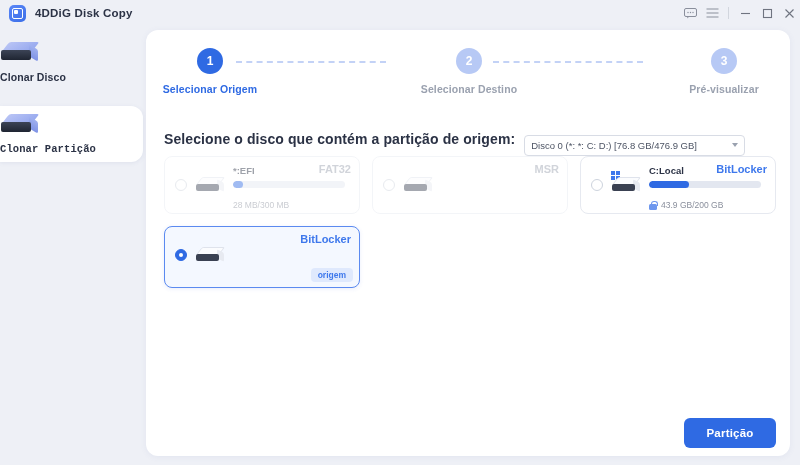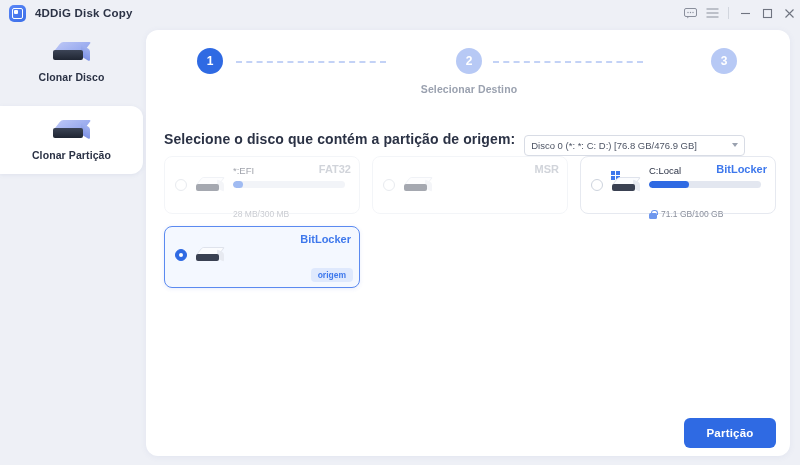--- a/index.html
+++ b/index.html
@@ -21,25 +21,25 @@
   .apptitle{margin-left:9px;font-size:11.5px;font-weight:bold;color:#2b3245;letter-spacing:.2px;}
 
   .tb-right{position:absolute;right:0;top:0;height:26px;display:flex;align-items:center;}
   .tb-btn{width:22px;height:22px;display:flex;align-items:center;justify-content:center;color:#8a8f9c;}
   .tb-sep{width:1px;height:12px;background:#d2d6de;margin:0 5px;}
   .tb-btn svg{display:block;}
 
   
   .sidebar{position:absolute;left:0;top:26px;width:143px;height:439px;}
   .side-item{position:relative;width:143px;height:64px;display:flex;flex-direction:column;
-             align-items:center;justify-content:center;box-sizing:border-box;}
+             justify-content:center;box-sizing:border-box;}
   .side-item.selected{background:#ffffff;border-top-right-radius:12px;border-bottom-right-radius:12px;
                       box-shadow:0 1px 4px rgba(90,105,160,.10);}
   #side-disco{top:4px;}
-  #side-particao{top:16px;height:68px;}
+  #side-particao{top:16px;height:56px;font-family:Liberation Mono, monospace;}
   .side-label{font-size:10.5px;font-weight:bold;color:#2b3245;margin-top:8px;letter-spacing:.1px;}
   .drive3d{width:40px;height:22px;position:relative;}
   .drive3d .top{position:absolute;left:5px;top:1px;width:30px;height:11px;
                 background:linear-gradient(135deg,#b9c4f5,#93a6ee);
                 transform:skewX(-38deg);border-radius:2px;}
   .drive3d .body{position:absolute;left:1px;top:9px;width:30px;height:10px;
                  background:linear-gradient(180deg,#3c4456,#1f2532);border-radius:2px;}
   .drive3d .side{position:absolute;left:29px;top:6px;width:9px;height:12px;
                  background:linear-gradient(180deg,#9fb0ef,#7f93e6);
                  transform:skewY(30deg);border-radius:2px;}
@@ -91,24 +91,24 @@
   .radio.on{border:1.3px solid #2f6ae3;background:#2f6ae3;}
   .radio.on:after{content:"";position:absolute;left:3px;top:3px;width:4px;height:4px;border-radius:50%;background:#fff;}
 
   .cdrive{position:absolute;left:30px;top:20px;width:30px;height:16px;}
   .cdrive .t{position:absolute;left:4px;top:0;width:23px;height:8px;background:#fbfcfe;border:1px solid #dfe3ec;
              transform:skewX(-38deg);border-radius:2px;box-sizing:border-box;}
   .cdrive .b{position:absolute;left:1px;top:7px;width:23px;height:7px;background:#3a4152;border-radius:2px;}
   .cdrive .s{position:absolute;left:22px;top:4px;width:7px;height:9px;background:#e7eaf1;transform:skewY(30deg);border-radius:2px;}
 
   .cbody{position:absolute;left:68px;top:8px;right:8px;}
-  .cname{font-size:9.5px;color:#2b3245;font-weight:normal;}
+  .cname{font-size:9.5px;color:#2b3245;font-weight:bold;}
   .bar{margin-top:5px;height:7px;border-radius:4px;background:#e3e7f0;overflow:hidden;width:112px;}
   .bar .fill{height:7px;border-radius:4px;background:#2f6ae3;}
-  .cmeta{margin-top:21px;font-size:8.5px;color:#8a8f9c;display:flex;align-items:center;}
+  .cmeta{margin-top:12px;font-size:8.5px;color:#8a8f9c;display:flex;align-items:center;}
   .lock{width:8px;height:9px;margin-right:4px;position:relative;flex:none;}
   .lock .shackle{position:absolute;left:1.5px;top:0;width:5px;height:4px;border:1.3px solid #6e97ee;
                  border-bottom:none;border-radius:3px 3px 0 0;}
   .lock .boxb{position:absolute;left:0;top:3.5px;width:8px;height:5.5px;background:#6e97ee;border-radius:1.5px;}
   .badge{position:absolute;right:8px;top:6px;font-size:11px;color:#9aa1af;font-weight:bold;}
   .badge.bl{color:#3e78ec;}
   .winlogo{position:absolute;left:30px;top:14px;width:10px;height:10px;}
   .winlogo i{position:absolute;width:4px;height:4px;background:#3e78ec;display:block;}
   .winlogo i:nth-child(1){left:0;top:0;}
   .winlogo i:nth-child(2){left:5px;top:0;}
@@ -186,27 +186,29 @@
   </div>
 
   <div class="panel">
 
     <div class="stepper">
       <div class="dashline" id="dash1"></div>
       <div class="dashline" id="dash2"></div>
 
       <div class="step active" id="step1">
         <div class="circ">1</div>
+        <div class="lbl">Selecionar Origem</div>
       </div>
       <div class="step idle" id="step2">
         <div class="circ">2</div>
         <div class="lbl">Selecionar Destino</div>
       </div>
       <div class="step idle" id="step3">
         <div class="circ">3</div>
+        <div class="lbl">Pré-visualizar</div>
       </div>
     </div>
 
     <div class="selrow">
       <div class="lab">Selecione o disco que contém a partição de origem:</div>
       <div class="dropdown">
         <div class="val">Disco 0 (*: *: C: D:) [76.8 GB/476.9 GB]</div>
         <div class="caret"></div>
       </div>
     </div>
@@ -259,21 +261,21 @@
         <div class="cbody">
           <div class="cname">C:Local</div>
           <div class="bar">
               <div class="fill" style="width:36%"></div>
             </div>
           <div class="cmeta">
             <span class="lock">
                 <span class="shackle"></span>
                 <span class="boxb"></span>
               </span>
-            <span>71.1 GB/100 GB</span>
+            <span>43.9 GB/200 GB</span>
           </div>
         </div>
       </div>
 
       <div class="card selected" id="card-dsoftware">
         <div class="radio on"></div>
         <div class="cdrive">
             <div class="t"></div>
             <div class="s"></div>
             <div class="b"></div>

